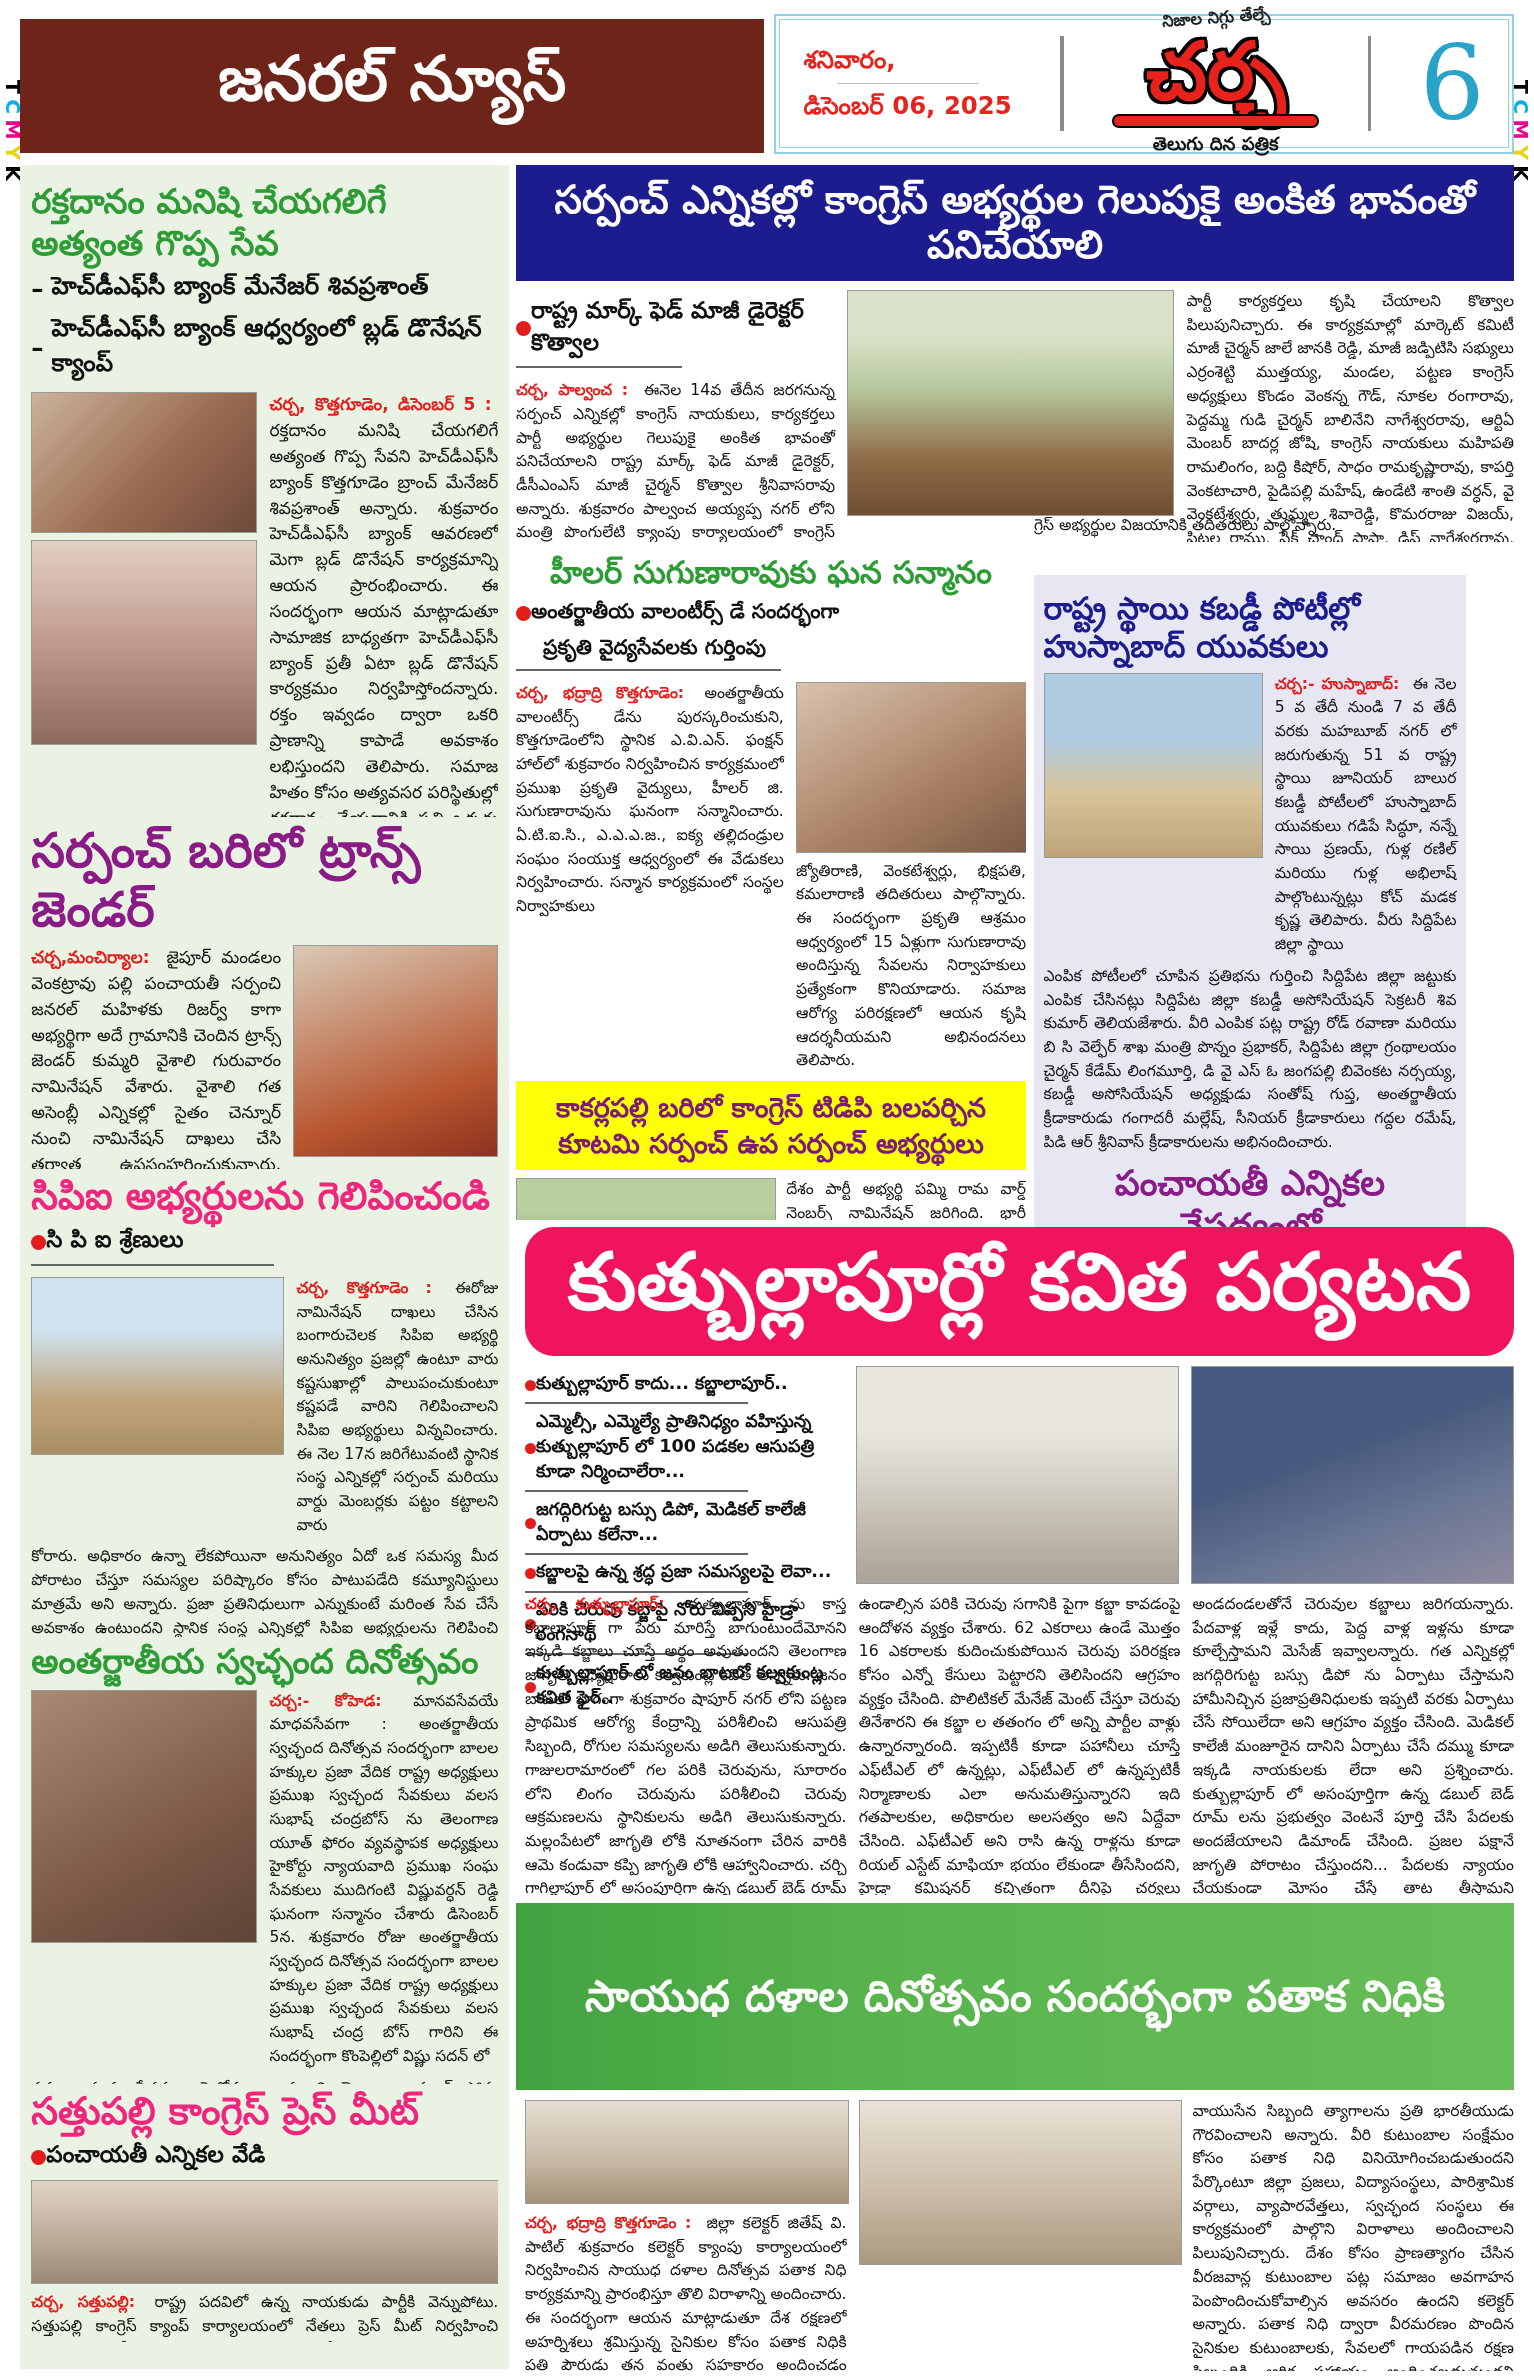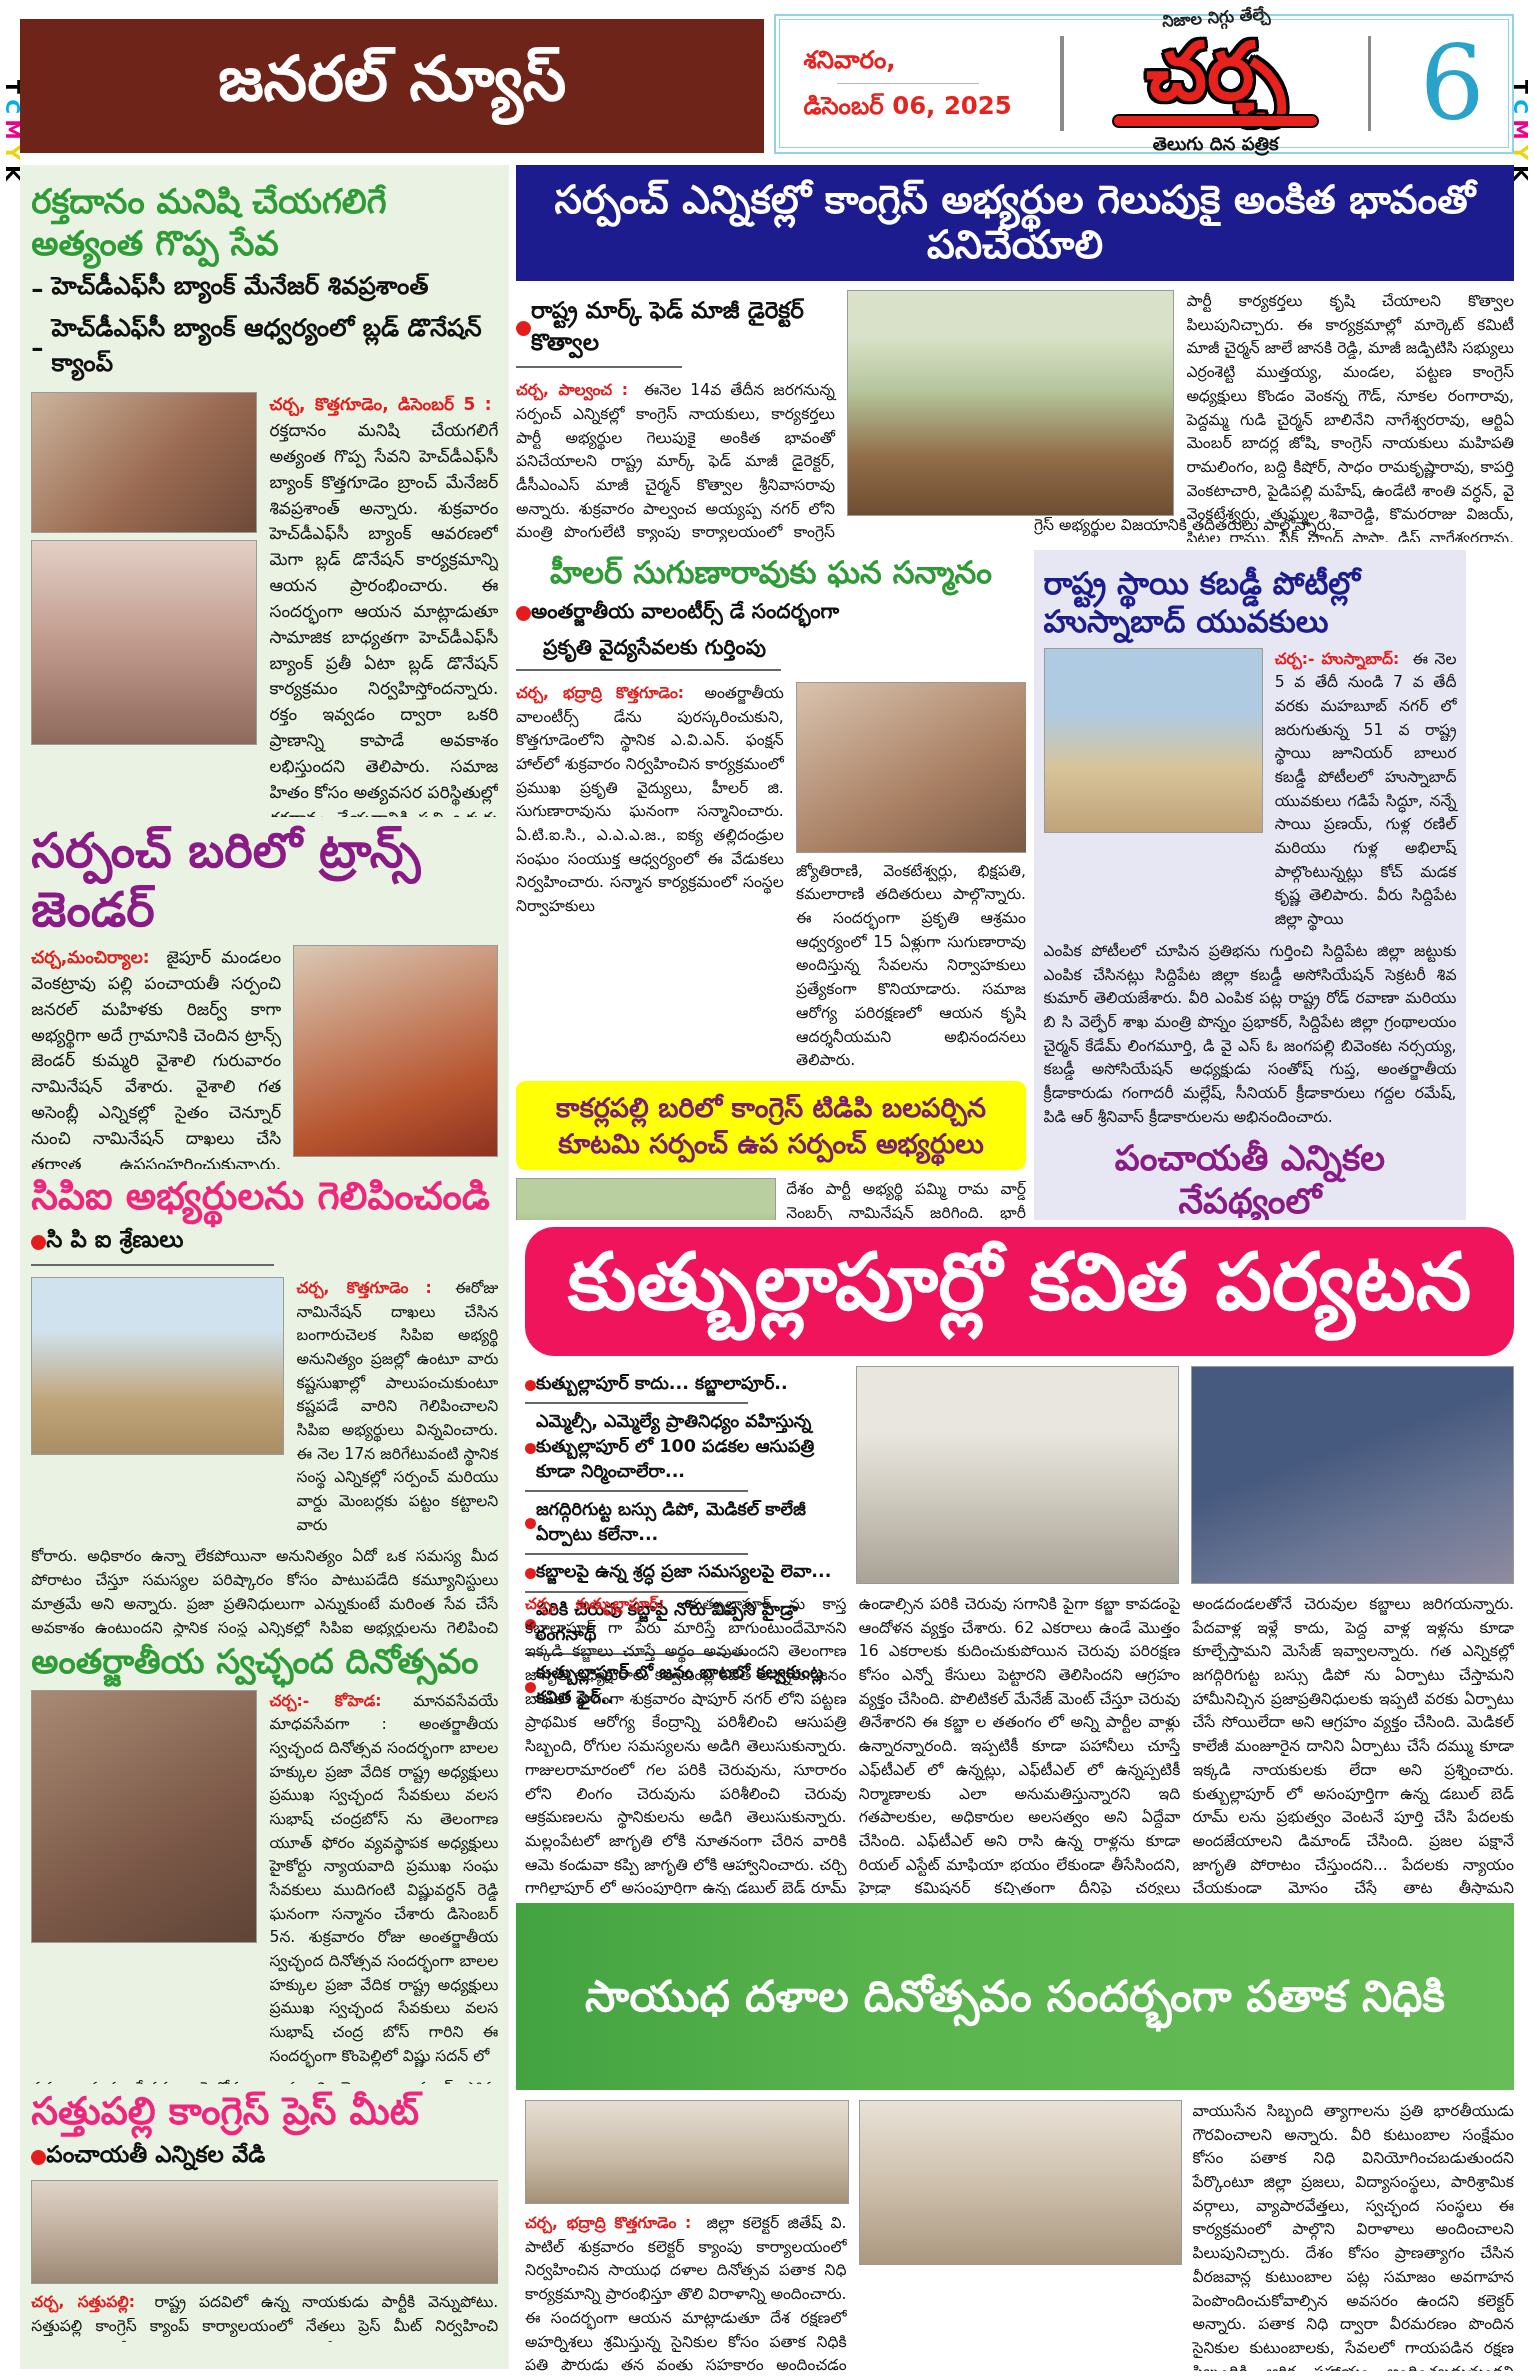--- a/index.html
+++ b/index.html
@@ -48,21 +48,21 @@
   .h{font-weight:bold;line-height:1.22;margin:4.1px 0 6.8px;}
   .h-green{color:#2e9c35;font-size:34px;}
   .h-purple{color:#8a1b86;font-size:48px;}
   .h-pink{color:#f0267c;font-size:38px;}
   .h-navy{color:#1c1c8e;font-size:31px;}
 
   
   .banner-navy{background:#1c1c8e;color:#fff;display:flex;align-items:center;justify-content:center;
                text-align:center;font-weight:bold;font-size:39px;line-height:1.15;padding:6.8px 16.3px;}
   .banner-yellow{background:#ffff05;color:#7c1a78;font-weight:bold;font-size:27px;line-height:1.3;
-                 padding:9.5px 13.6px;text-align:center;border-radius:9px;}
+                 padding:9.5px 13.6px;text-align:center;}
   .banner-pink{background:#f0145c;color:#fff;display:flex;flex-direction:column;align-items:center;
                justify-content:center;font-weight:bold;font-size:79px;text-align:center;border-radius:29px;}
   .banner-green{background:linear-gradient(90deg,#43a341,#5ab54e 40%,#67bd58);color:#fff;display:flex;
                 flex-direction:column;align-items:center;justify-content:center;font-weight:bold;
                 font-size:43px;line-height:1.5;text-align:center;}
 
   
   .left-col{background:#eaf2e3;padding:12.2px 11px;overflow:hidden;}
   .article{overflow:hidden;}
   .lavender{background:#e7e6f3;padding:11px 9.5px;overflow:hidden;}
@@ -269,21 +269,21 @@
           <span>దేశం పార్టీ అభ్యర్థి పమ్మి రామ వార్డ్ నెంబర్స్ నామినేషన్ జరిగింది. భారీ ర్యాలీ లో పాల్గొన్న కాంగ్రెస్ నాయకులు డాక్టర్ మట్టా. ఈ సందర్భంగా కాంగ్రెస్ పార్టీ సర్పంచ్ ని, తెలుగుదేశం పార్టీ ఉప సర్పంచ్ భారీ మెజారిటీ తో గెలిపించాలి అని ప్రజలను కోరారు డాక్టర్ మట్టా. ఈ కార్యక్రమం లో దోమ ఆనంద్, సత్తుపల్లి మండలం కాంగ్రెస్ పార్టీ అధ్యక్షులు శివా వేణు, సీనియర్ నాయకులు చల్లగుళ్ల నరసింహా రావు, కాకర్లపల్లి కాంగ్రెస్ పార్టీ నాయకులు, కార్యకర్తలు, తెలుగుదేశం పార్టీ నాయకులు, కార్యకర్తలు, ప్రజలు పాల్గొన్నారు...</span>
         </p>
       </div>
     </div>
   </div>
 
   <p class="abs body sm" style="left:1034px;top:514px;width:480px;height:31px;margin:0;overflow:hidden;">
     <span>గ్రెస్ అభ్యర్థుల విజయానికి      తదితరులు పాల్గొన్నారు.</span>
   </p>
 
-  <div class="abs lavender" style="left:1034px;top:550px;width:432px;height:670px;">
+  <div class="abs lavender" style="left:1034px;top:575px;width:432px;height:670px;">
 
     <div>
       <div class="h h-navy">రాష్ట్ర స్థాయి కబడ్డీ పోటీల్లో హుస్నాబాద్ యువకులు</div>
       <div class="row">
         <div class="photo ph-kabaddi" style="width:217px;height:183px;"></div>
         <p class="body col sm" style="flex:1;">
           <span class="dateline">చర్చ:- హుస్నాబాద్:</span>
           <span>ఈ నెల 5 వ తేదీ నుండి 7 వ తేదీ వరకు మహబూబ్ నగర్ లో జరుగుతున్న 51 వ రాష్ట్ర స్థాయి జూనియర్ బాలుర కబడ్డీ పోటీలలో హుస్నాబాద్ యువకులు గడిపే సిద్ధూ, నన్నే సాయి ప్రణయ్, గుళ్ల రణిల్ మరియు గుళ్ల అభిలాష్ పాల్గొంటున్నట్లు కోచ్ మడక కృష్ణ తెలిపారు. వీరు సిద్దిపేట జిల్లా స్థాయి</span>
         </p>
       </div>

